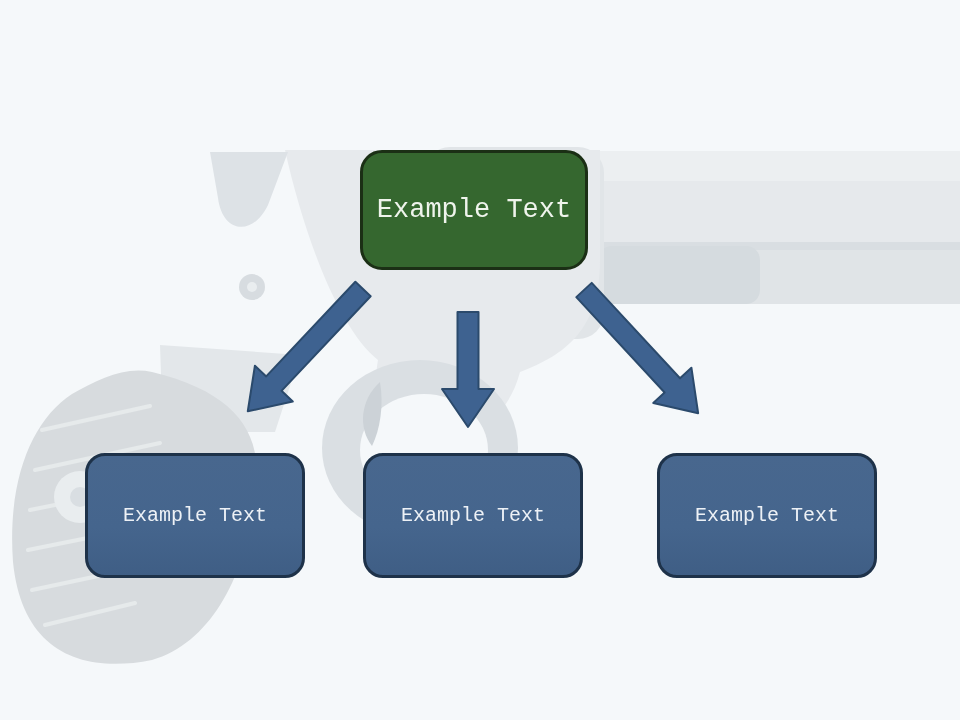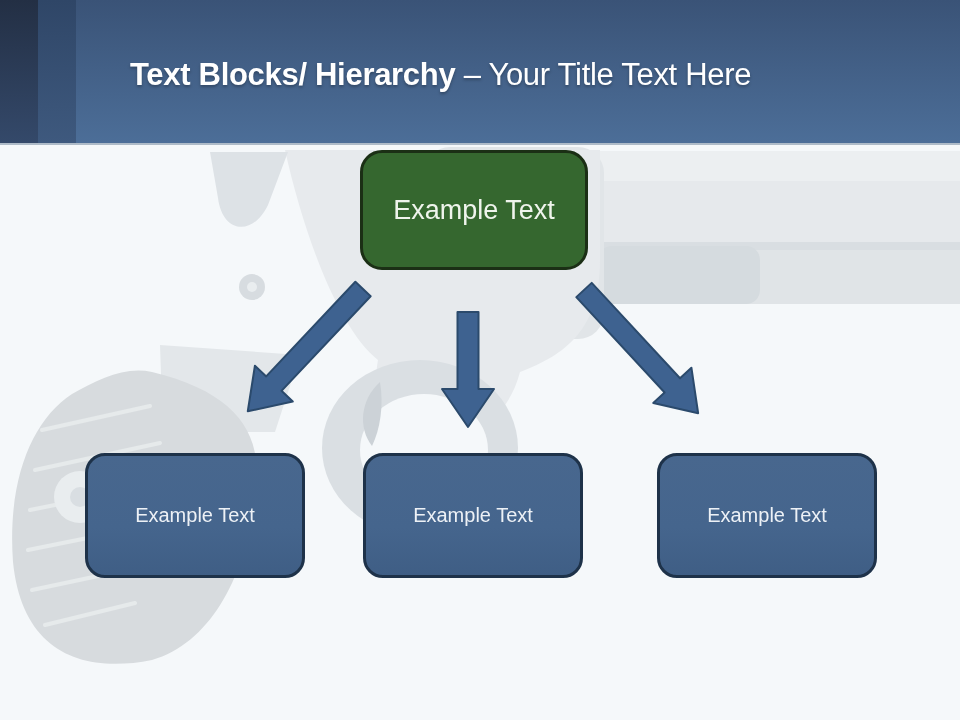--- a/index.html
+++ b/index.html
@@ -32,21 +32,21 @@
     text-shadow:0 2px 3px rgba(0,0,0,.28);
     letter-spacing:-.3px;
   }
   .slide-title .bold{font-weight:bold;}
   
   .gun-bg{position:absolute;left:0;top:0;z-index:1;}
   .connectors{position:absolute;left:0;top:0;z-index:2;}
   
   .hbox{
     position:absolute;display:flex;align-items:center;justify-content:center;
-    box-sizing:border-box;z-index:3;text-align:right;
+    box-sizing:border-box;z-index:3;text-align:right;font-family:Liberation Mono, monospace;
   }
   .root-box{
     left:360px;top:150px;width:228px;height:120px;
     background:var(--root_box_fill,#35672f);
     border:3px solid var(--root_box_border,#1b2f15);
     border-radius:22px;
   }
   .root-box .label{font-size:27px;color:#eff4ec;}
   .child-box{
     top:453px;width:220px;height:125px;
@@ -103,25 +103,20 @@
   </svg>
 
   <svg class="connectors" width="960" height="720" viewBox="0 0 960 720" aria-hidden="true">
     <g style="fill:var(--arrow_fill,#3e6290);stroke:var(--arrow_stroke,#2b4a6c);stroke-width:2;stroke-linejoin:round;">
       <path transform="translate(363,289) rotate(133.3)" d="M0,-10.5 L130,-10.5 L130,-26 L168,0 L130,26 L130,10.5 L0,10.5 Z"></path>
       <path transform="translate(468,312) rotate(90)" d="M0,-10.5 L77,-10.5 L77,-26 L115,0 L77,26 L77,10.5 L0,10.5 Z"></path>
       <path transform="translate(584,290) rotate(47.2)" d="M0,-10.5 L130,-10.5 L130,-26 L168,0 L130,26 L130,10.5 L0,10.5 Z"></path>
     </g>
   </svg>
 
-  <div class="header">
-    <div class="stripe-dark"></div>
-    <div class="stripe-medium"></div>
-    <div class="slide-title"><span class="bold">Text Blocks/ Hierarchy</span><span> – Your Title Text Here</span></div>
-  </div>
 
   <div class="hbox root-box">
     <span class="label">Example Text</span>
   </div>
 
   <div class="hbox child-box child-1">
     <span class="label">Example Text</span>
   </div>
   <div class="hbox child-box child-2">
     <span class="label">Example Text</span>

